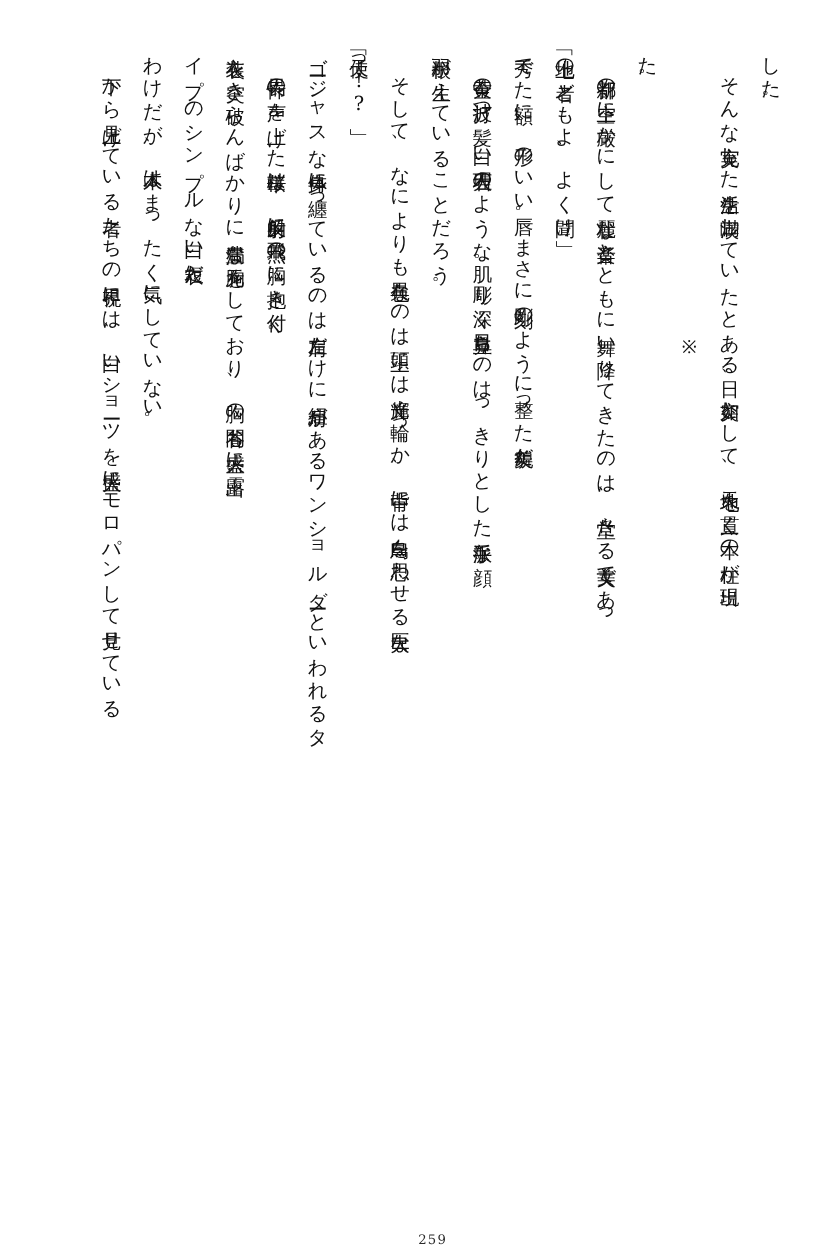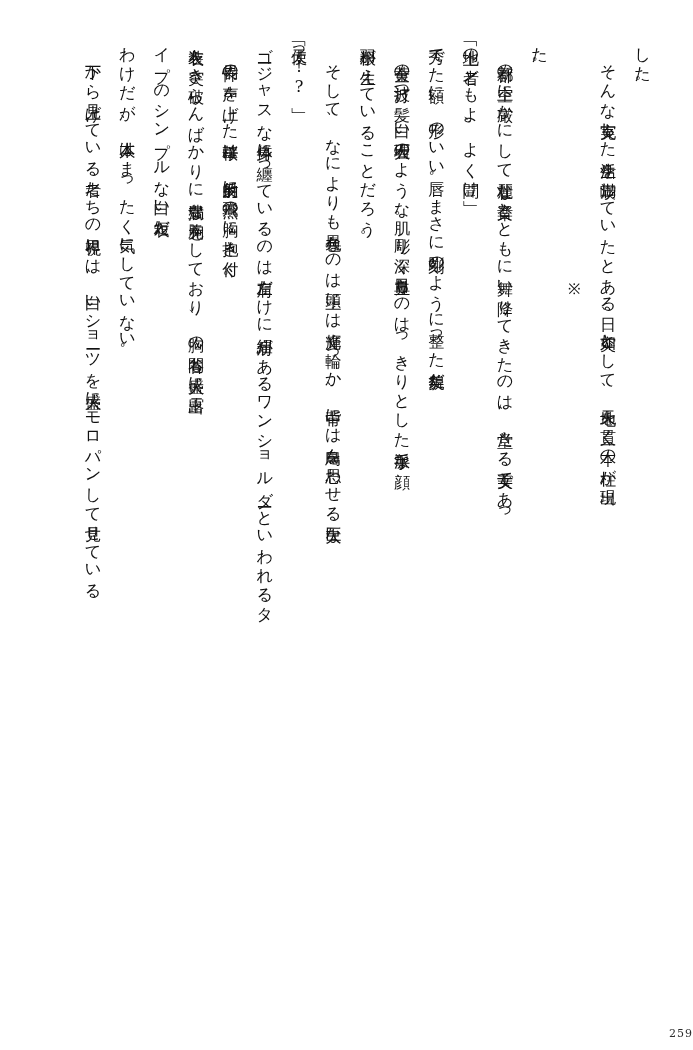--- a/index.html
+++ b/index.html
@@ -54,21 +54,21 @@
   .separator-line .mark {
     display: inline-block;
     margin-top: 210px;
     font-size: 15px;
   }
   #page-number {
     position: absolute;
     bottom: 10px;
     left: 0;
     right: 0;
-    text-align: right;
+    text-align: center;
     font-size: 11px;
     color: #2b2b2b;
     font-family: "DejaVu Serif", "Liberation Serif", serif;
     letter-spacing: 1px;
     padding-left: 28px;
   }
 </style>
 </head>
 <body>
 

